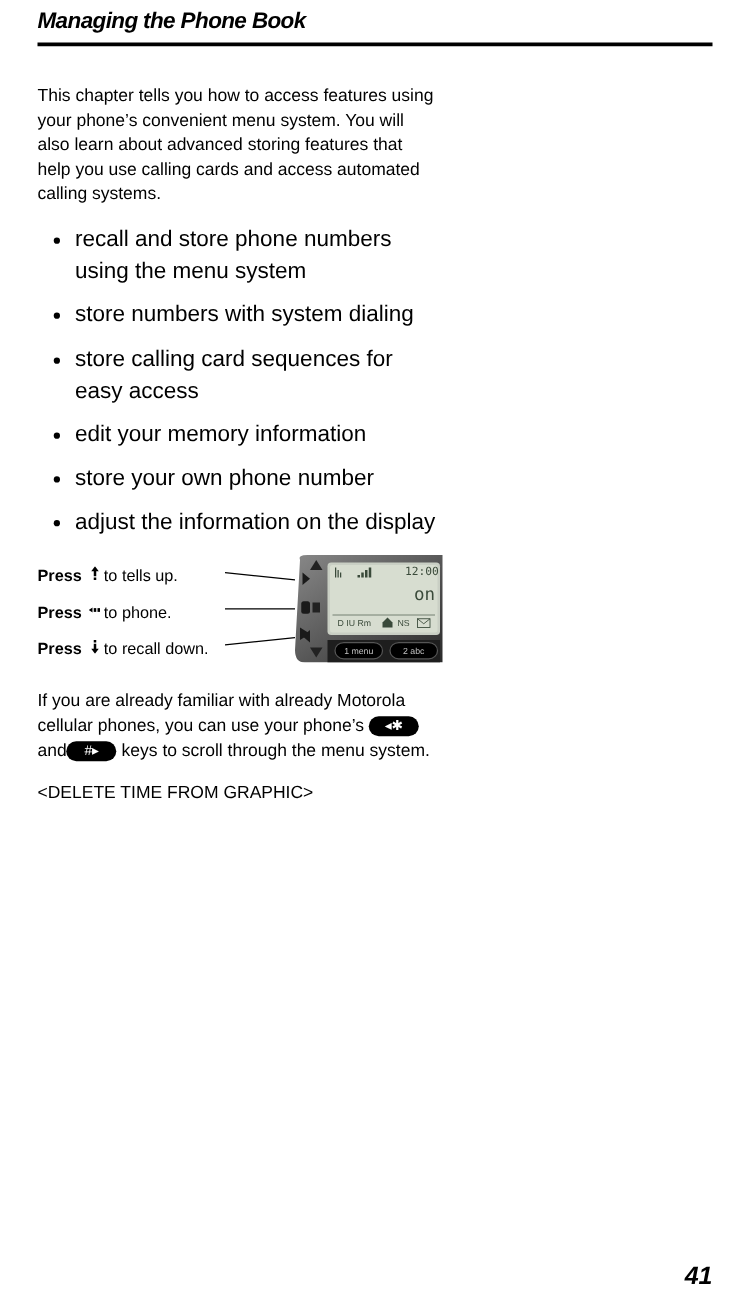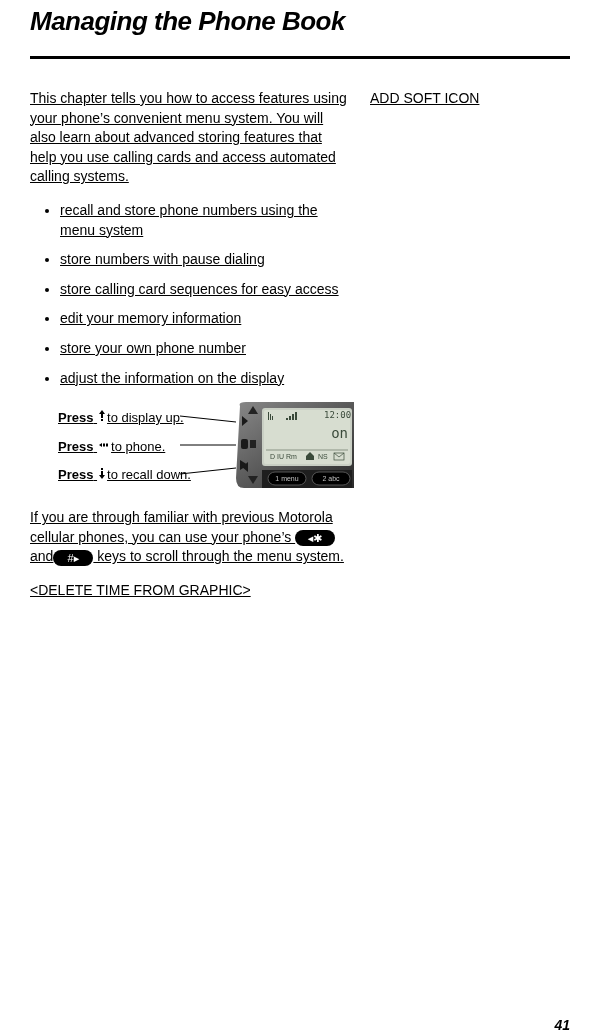--- a/index.html
+++ b/index.html
@@ -11,30 +11,29 @@
     background: #fff;
   }
   .page {
     padding: 0 30px;
     position: relative;
   }
   .title {
     font-family: "Arial Black", "Helvetica", sans-serif;
     font-style: italic;
     font-weight: 900;
-    font-size: 26px;
-    padding: 0 0 19px 0;
+    font-size: 18px;
+    padding: 0 0 7px 0;
     border-bottom: 3px solid #000;
     margin-top: 6px;
     letter-spacing: -0.5px;
   }
   .content-area {
     display: flex;
     margin-top: 30px;
-    text-decoration: underline;
   }
   .main-col {
     width: 320px;
     flex-shrink: 0;
     margin-right: 20px;
   }
   .side-col {
     flex: 1;
     font-size: 14px;
     line-height: 1.4;
@@ -43,21 +42,21 @@
     font-size: 14px;
     line-height: 1.4;
     margin: 0 0 14px 0;
   }
   ul.bullets {
     list-style: disc;
     padding-left: 30px;
     margin: 0 0 14px 0;
   }
   ul.bullets li {
-    font-size: 14px;
+    font-size: 18px;
     line-height: 1.4;
     margin-bottom: 10px;
   }
   .diagram-block {
     display: flex;
     align-items: stretch;
     margin-bottom: 16px;
   }
   .diag-labels {
     width: 150px;
@@ -66,21 +65,20 @@
     line-height: 1.3;
     display: flex;
     flex-direction: column;
     justify-content: space-around;
     padding: 2px 0;
   }
   .diag-labels .row {
     display: flex;
     align-items: center;
     white-space: nowrap;
-    margin-left: 28px;
   }
   .diag-labels .row .bold { font-weight: bold; }
   .diag-labels .row .arrow-icon {
     display: inline-block;
     width: 14px;
     text-align: center;
   }
   .connectors {
     width: 56px;
     flex-shrink: 0;
@@ -104,61 +102,61 @@
     text-align:center;
     padding:0 6px;
     font-family: Arial, sans-serif;
   }
   .page-num {
     position: absolute;
     bottom: 8px;
     right: 30px;
     font-weight: 900;
     font-style: italic;
-    font-size: 14px;
+    font-size: 20px;
     font-family: "Arial Black", Arial, sans-serif;
   }
   .page-wrap {
     height: 1035px;
     position: relative;
   }
 </style>
 </head>
 <body>
 
 <div class="page-wrap">
 <div class="page">
   <div class="title">Managing the Phone Book</div>
 
   <div class="content-area">
     <div class="main-col">
       <div class="p">This chapter tells you how to access features using your phone’s convenient menu system. You will also learn about advanced storing features that help you use calling cards and access automated calling systems.</div>
 
       <ul class="bullets">
         <li>recall and store phone numbers using the menu system</li>
-        <li>store numbers with pause dialing</li>
+        <li>store numbers with system dialing</li>
         <li>store calling card sequences for easy access</li>
         <li>edit your memory information</li>
         <li>store your own phone number</li>
         <li>adjust the information on the display</li>
       </ul>
 
 
       <div class="diagram-block">
         <div class="diag-labels">
           <div class="row">
             <span class="bold">Press</span>
             &nbsp;
             <span class="arrow-icon">
               <svg width="10" height="12" viewBox="0 0 10 12">
                     <path d="M5 0 L8 4 L6 4 L6 8 L4 8 L4 4 L2 4 Z" fill="#000"></path>
                     <rect x="4" y="9" width="2" height="2" fill="#000"></rect>
                   </svg>
             </span>
-            <span> to display up.</span>
+            <span> to tells up.</span>
           </div>
           <div class="row">
             <span class="bold">Press</span>
             &nbsp;
             <span class="arrow-icon">
               <svg width="10" height="12" viewBox="0 0 10 12">
                     <path d="M0 6 L3 4 L3 8 Z" fill="#000"></path>
                     <rect x="4" y="4.5" width="2" height="3" fill="#000"></rect>
                     <rect x="7" y="4.5" width="2" height="3" fill="#000"></rect>
                   </svg>
@@ -234,23 +232,22 @@
             <rect x="26" y="68" width="90" height="18" fill="#1e1e1e"></rect>
             <rect x="32" y="70" width="38" height="13" rx="7" fill="#000" stroke="#555"></rect>
             <text x="51" y="79" font-family="Arial" font-size="7" fill="#c0c0c0" text-anchor="middle">1 menu</text>
             <rect x="76" y="70" width="38" height="13" rx="7" fill="#000" stroke="#555"></rect>
             <text x="95" y="79" font-family="Arial" font-size="7" fill="#c0c0c0" text-anchor="middle">2 abc</text>
           </svg>
         </div>
       </div>
 
       <div class="p">
-        <span>If you are through familiar with previous Motorola cellular phones, you can use your phone’s </span><span class="key-pill">◂✱</span><span>and</span><span class="key-pill">#▸</span><span> keys to scroll through the menu system.</span>
+        <span>If you are already familiar with already Motorola cellular phones, you can use your phone’s </span><span class="key-pill">◂✱</span><span>and</span><span class="key-pill">#▸</span><span> keys to scroll through the menu system.</span>
       </div>
 
       <div class="p">&lt;DELETE TIME FROM GRAPHIC&gt;</div>
     </div>
 
-    <div class="side-col">ADD SOFT ICON</div>
   </div>
 </div>
 <div class="page-num">41</div>
 </div>
 
 </body></html>

